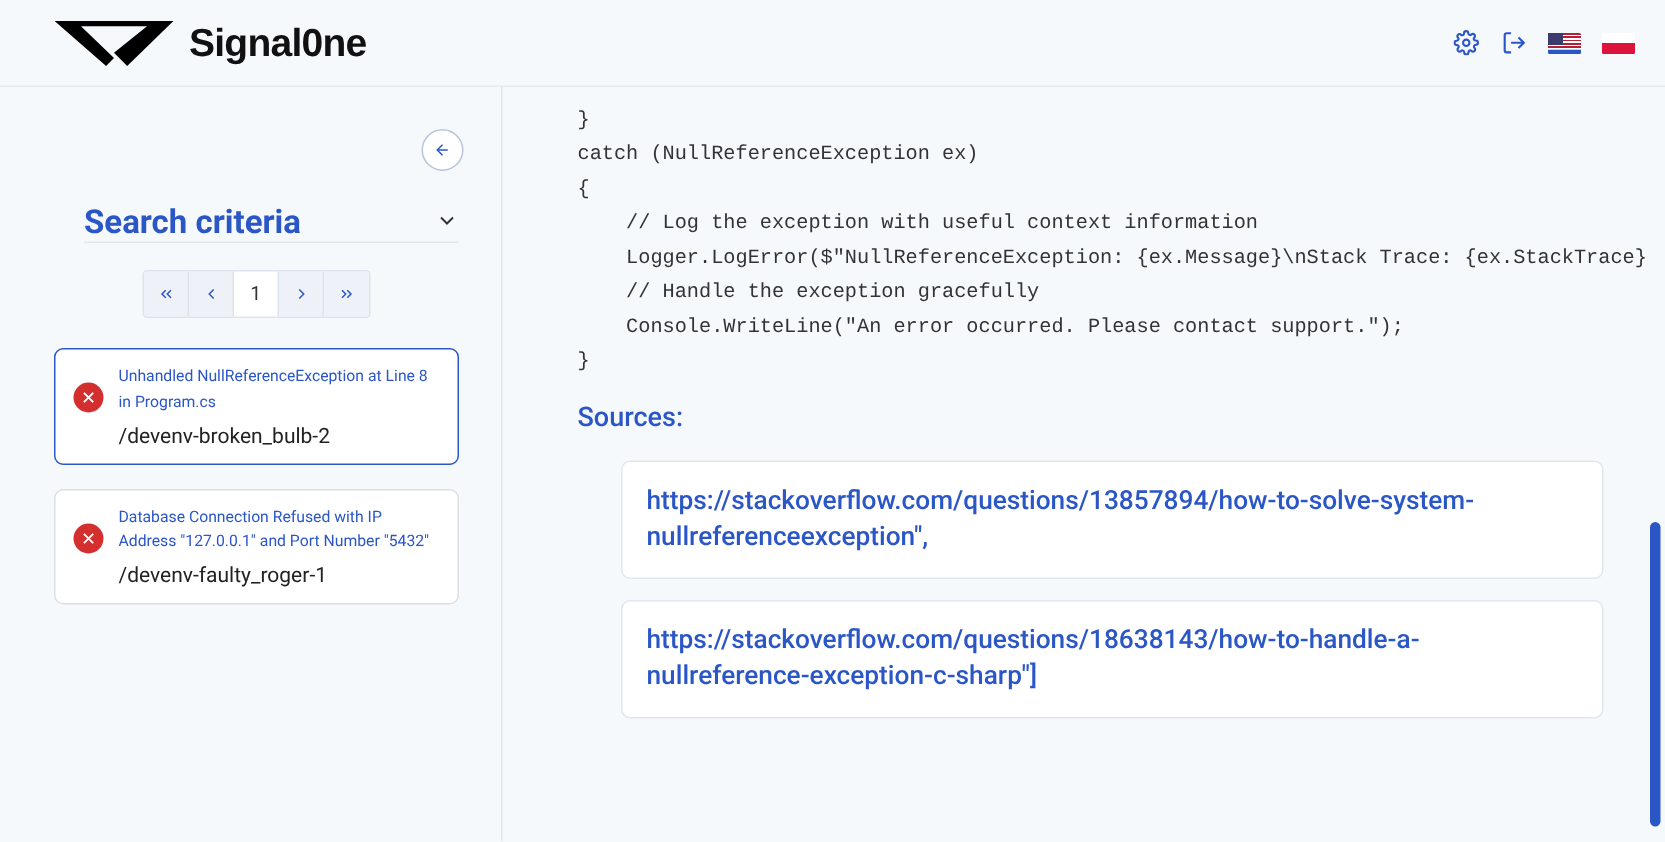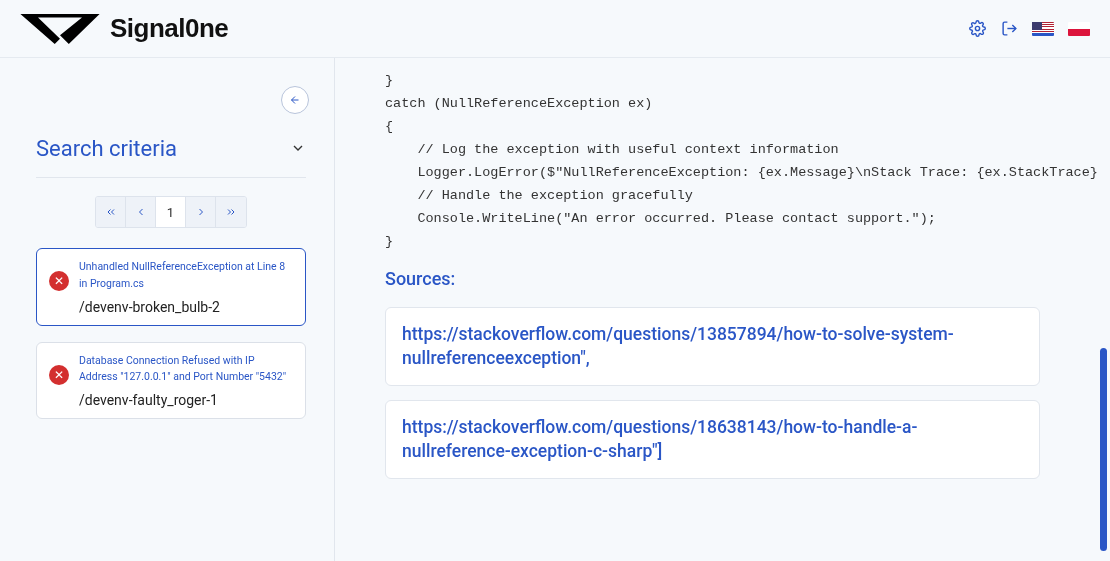--- a/index.html
+++ b/index.html
@@ -10,21 +10,21 @@
     height: 561px;
     overflow: hidden;
     position: relative;
   }
   .header {
     height: 58px;
     background: #f6f9fc;
     display: flex;
     align-items: center;
     justify-content: space-between;
-    padding: 0 20px 0 16px;
+    padding: 0 20px 0 32px;
     border-bottom: 1px solid #e5eaf0;
   }
   .logo {
     display: flex;
     align-items: center;
     gap: 6px;
   }
   .logo svg {
     width: 88px;
     height: 38px;
@@ -94,28 +94,29 @@
     display: flex;
     align-items: center;
     justify-content: center;
     color: #2a56c6;
     background:#fff;
     cursor: pointer;
   }
   .search-heading {
     margin-top: 60px;
     font-size: 22px;
-    font-weight: 400;
+    font-weight: 700;
     color: #2a56c6;
     display: flex;
     align-items: center;
     justify-content: space-between;
-    padding-bottom: 16px;
+    padding-bottom: 0;
     border-bottom: 1px solid #e1e6ed;
     cursor: pointer;
+    margin-left: 20px;
   }
   .chevron-down {
     color: #333;
   }
   .pagination {
     display: flex;
     justify-content: center;
     gap: 0;
     border: 1px solid #dde3ec;
     border-radius: 3px;
@@ -219,20 +220,21 @@
     color: #2a56c6;
     margin-bottom: 18px;
   }
   .source-card {
     border: 1px solid #e1e6ed;
     border-radius: 6px;
     padding: 14px 16px;
     margin-bottom: 14px;
     background: #fff;
     width: 655px;
+    margin-left: 29px;
   }
   .source-link {
     font-size: 17.5px;
     color: #2a56c6;
     font-weight: 500;
     word-break: break-word;
     line-height: 1.4;
   }
 </style>
 </head>

